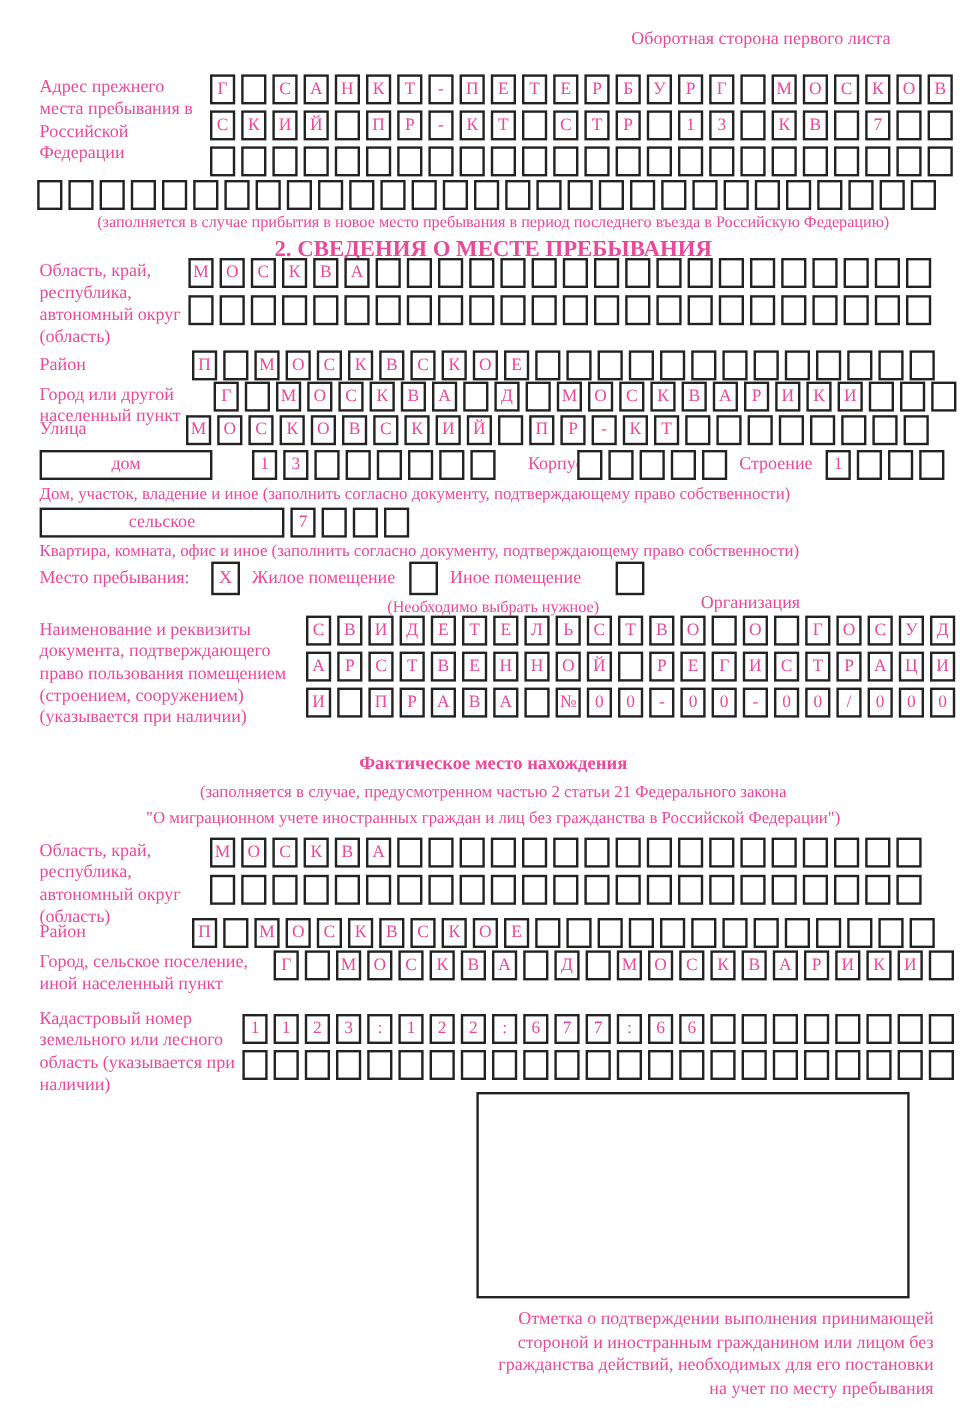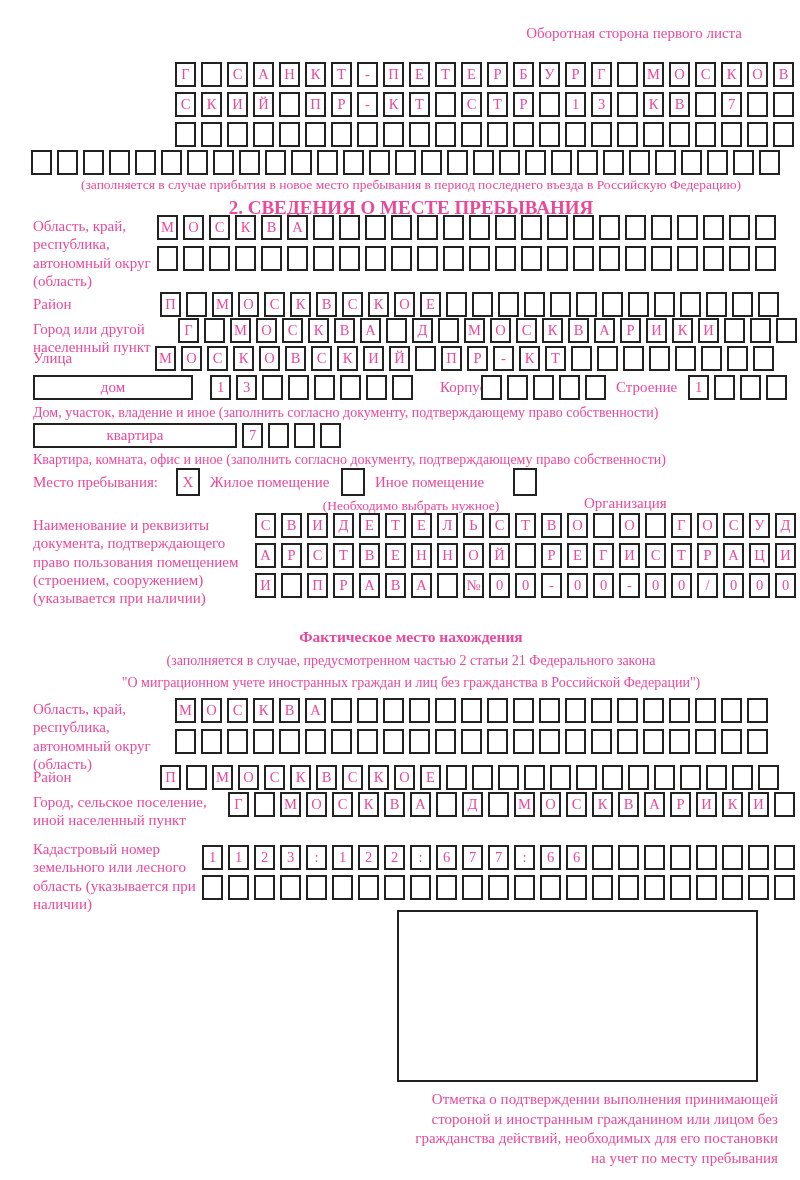--- a/index.html
+++ b/index.html
@@ -30,20 +30,21 @@
   .bigbox{box-sizing:border-box;border:2px solid #222;background:#fff;}
   .cap{font-size:15px;line-height:1.3;text-align:center;}
 </style>
 </head>
 <body>
 
 <div class="page">
 
   <div class="abs lbl" style="top:24px;right:58px;">Оборотная сторона первого листа</div>
 
+  <div class="abs lbl" style="left:33px;top:64px;width:140px;">Адрес прежнего места пребывания в Российской Федерации</div>
   <div class="abs grid" style="left:175px;top:62px;">
     <div class="cellrow">
         <div class="cell">Г</div>
         <div class="cell"></div>
         <div class="cell">С</div>
         <div class="cell">А</div>
         <div class="cell">Н</div>
         <div class="cell">К</div>
         <div class="cell">Т</div>
         <div class="cell">-</div>
@@ -285,21 +286,21 @@
       <div class="cell"></div>
       <div class="cell"></div>
       <div class="cell"></div>
       <div class="cell"></div>
       <div class="cell"></div>
       <div class="cell"></div>
       <div class="cell"></div>
       <div class="cell"></div>
     </div>
 
-  <div class="abs widebox" style="left:33px;top:375px;width:160px;">дом</div>
+  <div class="abs widebox" style="left:33px;top:375px;width:144px;">дом</div>
   <div class="abs cellrow" style="left:210px;top:375px;">
       <div class="cell">1</div>
       <div class="cell">3</div>
       <div class="cell"></div>
       <div class="cell"></div>
       <div class="cell"></div>
       <div class="cell"></div>
       <div class="cell"></div>
       <div class="cell"></div>
     </div>
@@ -313,21 +314,21 @@
     </div>
   <div class="abs lbl" style="left:616px;top:378px;">Строение</div>
   <div class="abs cellrow" style="left:688px;top:375px;">
       <div class="cell">1</div>
       <div class="cell"></div>
       <div class="cell"></div>
       <div class="cell"></div>
     </div>
   <div class="abs note" style="left:33px;top:405px;font-size:14px;">Дом, участок, владение и иное (заполнить согласно документу, подтверждающему право собственности)</div>
 
-  <div class="abs widebox" style="left:33px;top:423px;width:204px;">квартира</div>
+  <div class="abs widebox" style="left:33px;top:423px;width:204px;">сельское</div>
   <div class="abs cellrow" style="left:242px;top:423px;">
       <div class="cell">7</div>
       <div class="cell"></div>
       <div class="cell"></div>
       <div class="cell"></div>
     </div>
   <div class="abs note" style="left:33px;top:452px;font-size:14px;">Квартира, комната, офис и иное (заполнить согласно документу, подтверждающему право собственности)</div>
 
   <div class="abs lbl" style="left:33px;top:473px;">Место пребывания:</div>
   <div class="abs checkcell" style="left:176px;top:468px;">X</div>

